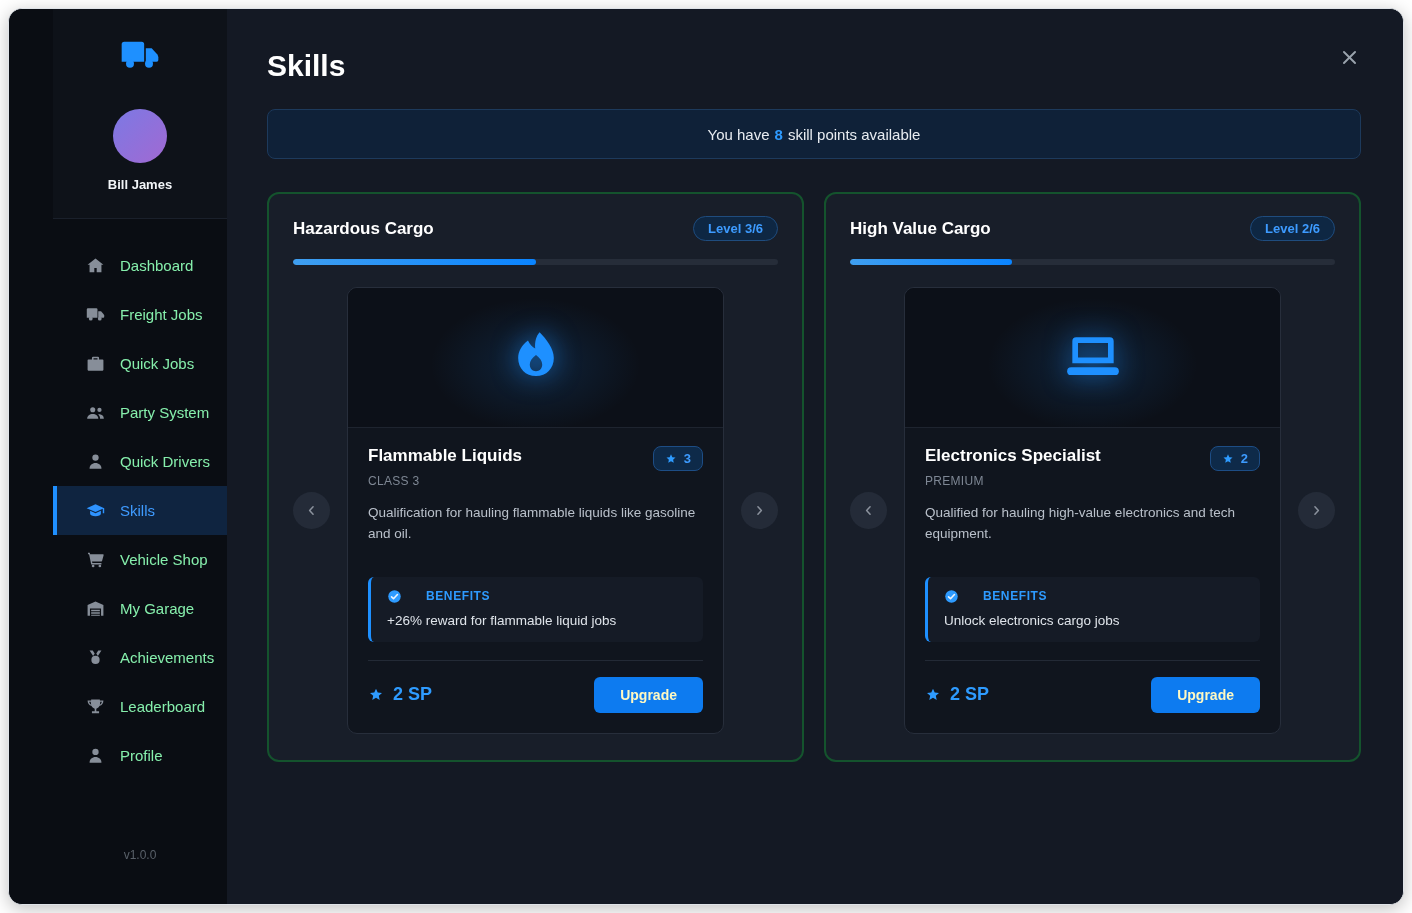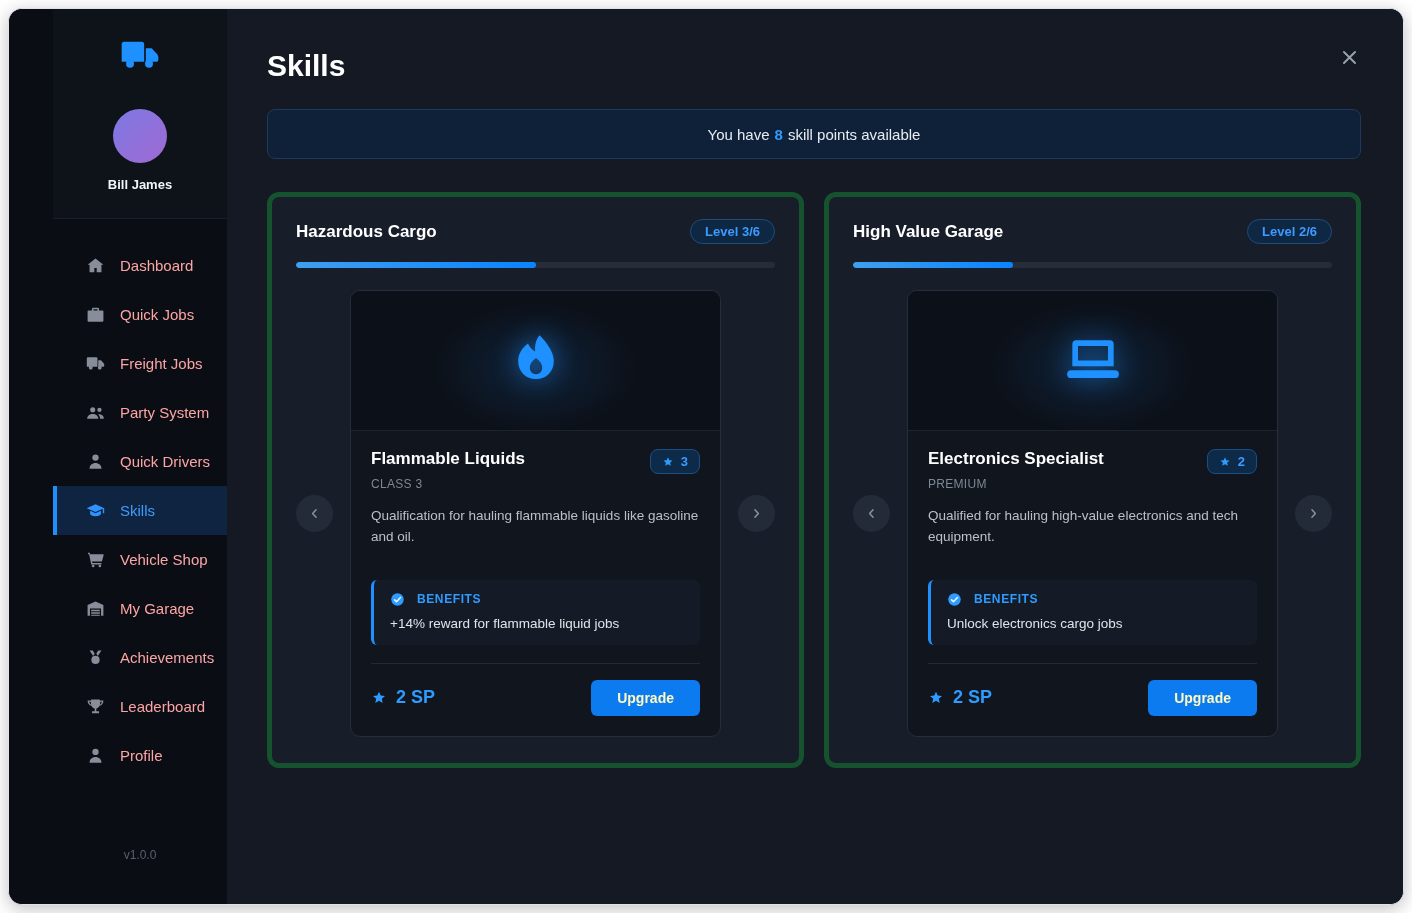--- a/index.html
+++ b/index.html
@@ -15,21 +15,21 @@
   .logo{ color:#1e90ff; display:inline-block; }
   .logo svg{ width:46px; height:40px; }
   .avatar{
     width:54px; height:54px; border-radius:50%; margin:30px auto 0;
     background:linear-gradient(135deg,#7c79e4,#a169d2);
   }
   .username{ margin-top:14px; color:#f2f5f8; font-size:13px; font-weight:bold; }
   .nav{ padding-top:22px; }
   .nav-item{
     display:flex; align-items:center; gap:15px; height:49px; padding-left:29px;
-    color:#fca5a5; font-size:15px; cursor:pointer; border-left:4px solid transparent;
+    color:#86efac; font-size:15px; cursor:pointer; border-left:4px solid transparent;
   }
   .nav-item .nicon{ width:19px; height:19px; color:#878e99; display:inline-flex; }
   .nav-item .nicon svg{ width:19px; height:19px; }
   .nav-item.active{ background:#0f2440; border-left-color:#1f8fff; color:#3f9bff; }
   .nav-item.active .nicon{ color:#2e93ff; }
   .version{ margin-top:auto; text-align:center; padding:26px 0 42px; color:#596069; font-size:12px; }
   
   .main{ flex:1; position:relative; padding:26px 42px 0 40px; background:#141924; overflow:hidden; }
   .main h1{ color:#ffffff; font-size:30px; font-weight:bold; margin:14px 0 26px; }
   .close{
@@ -38,21 +38,21 @@
   }
   .close svg{ width:19px; height:19px; }
   .notice{
     height:50px; background:#0f2138; border:1px solid #1d3a5c; border-radius:8px;
     display:flex; align-items:center; justify-content:center; gap:5px;
     color:#e8ecf1; font-size:15px; margin-bottom:33px;
   }
   .notice .pts{ color:#2e9bff; font-weight:bold; }
   .grid{ display:grid; grid-template-columns:1fr 1fr; gap:20px; }
   
-  .tree{ background:#181e29; border:5px solid #14532d; border-radius:12px; padding:22px 24px 26px; }
+  .tree{ background:#181e29; border:2px solid #14532d; border-radius:12px; padding:22px 24px 26px; }
   .tree-head{ display:flex; align-items:center; justify-content:space-between; margin-bottom:18px; }
   .tree-name{ color:#ffffff; font-size:17px; font-weight:bold; }
   .level-badge{
     background:#0e2743; border:1px solid #1f4c7e; color:#3d9bff; font-size:13px; font-weight:bold;
     padding:4px 14px; border-radius:999px;
   }
   .progress{ height:6px; background:#262d39; border-radius:3px; margin-bottom:22px; overflow:hidden; }
   .progress-fill{ height:100%; border-radius:3px; background:linear-gradient(90deg,#3f9ff0,#0a84ff); }
   .carousel{ display:flex; align-items:center; gap:17px;justify-content:center; }
   .chev{
@@ -73,21 +73,21 @@
   .star-badge{
     display:inline-flex; align-items:center; gap:7px; background:#0e2a49; border:1px solid #1d4d85;
     border-radius:8px; padding:4px 11px; color:#3d9bff; font-size:13px; font-weight:bold;
   }
   .star-ic{ display:inline-flex; color:#2e9bff; }
   .star-ic svg{ width:12px; height:12px; }
   .star-ic.big svg{ width:16px; height:16px; }
   .skill-tier{ color:#7e8794; font-size:12px; margin:3px 0 15px; letter-spacing:.3px; }
   .skill-desc{ color:#b9c0ca; font-size:13.5px; line-height:1.55; margin-bottom:32px; }
   .benefits{ background:#151b26; border-left:3px solid #1e90ff; border-radius:6px; padding:12px 16px 14px; }
-  .benefits-head{ display:flex; align-items:center; gap:12px; margin-bottom:9px; }
+  .benefits-head{ display:flex; align-items:center; gap:24px; margin-bottom:9px; }
   .check-ic{ display:inline-flex; color:#2e9bff; }
   .check-ic svg{ width:15px; height:15px; }
   .benefits-label{ color:#2e9bff; font-size:12px; font-weight:bold; letter-spacing:.6px; }
   .benefit-text{ color:#dfe4ea; font-size:13.5px; }
   .divider{ height:1px; background:#232a36; margin:18px 0 16px; }
   .skill-foot{ display:flex; align-items:center; justify-content:space-between; }
   .cost{ display:inline-flex; align-items:center; gap:9px; color:#2e9bff; font-size:18px; font-weight:bold; }
   .upgrade{
     background:#0d7bf0; color:#fef9c3; border:none; border-radius:6px; padding:10px 26px;
     font-size:14px; font-weight:bold; cursor:pointer; font-family:"Liberation Sans", sans-serif;
@@ -113,35 +113,35 @@
           <span class="nicon">
             <svg viewBox="0 0 24 24" fill="currentColor">
               <path d="M12 3.2 2 11h2.5v9.5h6V15h3v5.5h6V11H22z"></path>
             </svg>
           </span>
           <span>Dashboard</span>
         </div>
         <div class="nav-item">
           <span class="nicon">
             <svg viewBox="0 0 24 24" fill="currentColor">
-              <path fill-rule="evenodd" d="M9 3.5h6A1.5 1.5 0 0 1 16.5 5v2H21a1 1 0 0 1 1 1v12a1 1 0 0 1-1 1H3a1 1 0 0 1-1-1V8a1 1 0 0 1 1-1h4.5V5A1.5 1.5 0 0 1 9 3.5zm.5 2V7h5V5.5z"></path>
-            </svg>
-          </span>
-          <span>Quick Jobs</span>
-        </div>
-        <div class="nav-item">
-          <span class="nicon">
-            <svg viewBox="0 0 24 24" fill="currentColor">
               <path d="M1 5.5A1.5 1.5 0 0 1 2.5 4H13a1.5 1.5 0 0 1 1.5 1.5V16H1z"></path>
               <path d="M15.5 8H19l3.3 3.6c.45.5.7 1.15.7 1.82V15a1 1 0 0 1-1 1h-6.5z"></path>
               <circle cx="6" cy="17.3" r="2.4"></circle>
               <circle cx="17.4" cy="17.3" r="2.4"></circle>
             </svg>
           </span>
           <span>Freight Jobs</span>
+        </div>
+        <div class="nav-item">
+          <span class="nicon">
+            <svg viewBox="0 0 24 24" fill="currentColor">
+              <path fill-rule="evenodd" d="M9 3.5h6A1.5 1.5 0 0 1 16.5 5v2H21a1 1 0 0 1 1 1v12a1 1 0 0 1-1 1H3a1 1 0 0 1-1-1V8a1 1 0 0 1 1-1h4.5V5A1.5 1.5 0 0 1 9 3.5zm.5 2V7h5V5.5z"></path>
+            </svg>
+          </span>
+          <span>Quick Jobs</span>
         </div>
         <div class="nav-item">
           <span class="nicon">
             <svg viewBox="0 0 24 24" fill="currentColor">
               <circle cx="8.5" cy="8.6" r="3.2"></circle>
               <path d="M1.5 19.6c0-3.3 3.1-5.6 7-5.6s7 2.3 7 5.6v.4h-14z"></path>
               <circle cx="17" cy="8.8" r="2.7"></circle>
               <path d="M17.3 14.3c2.9.3 5.2 2.3 5.2 5.3v.4h-4.7c.1-2.3-.9-4.2-2.5-5.4.6-.2 1.3-.3 2-.3z"></path>
             </svg>
           </span>
@@ -264,21 +264,21 @@
           <div class="benefits">
             <div class="benefits-head">
               <span class="check-ic">
                       <svg viewBox="0 0 24 24">
                         <circle cx="12" cy="12" r="10" fill="currentColor"></circle>
                         <path d="M7.3 12.5l3.1 3.1 6.3-6.7" fill="none" stroke="#eaf3fd" stroke-width="2.6" stroke-linecap="round" stroke-linejoin="round"></path>
                       </svg>
                     </span>
               <span class="benefits-label">BENEFITS</span>
             </div>
-            <div class="benefit-text">+14% reward for flammable liquid jobs</div>
+            <div class="benefit-text">+26% reward for flammable liquid jobs</div>
           </div>
           <div class="divider"></div>
           <div class="skill-foot">
             <span class="cost">
               <span class="star-ic big">
                       <svg viewBox="0 0 24 24" fill="currentColor">
                         <path d="M12 2.5l2.6 5.9 6.4.6-4.8 4.3 1.4 6.3L12 16.3l-5.6 3.3 1.4-6.3L3 9l6.4-.6z"></path>
                       </svg>
                     </span>
               <span>2 SP</span>
@@ -290,21 +290,21 @@
       <button class="chev chev-right">
               <svg viewBox="0 0 24 24">
                 <path d="M9.5 6 15 12l-5.5 6" fill="none" stroke="currentColor" stroke-width="2.4" stroke-linecap="round" stroke-linejoin="round"></path>
               </svg>
             </button>
     </div>
   </section>
 
   <section class="tree">
     <div class="tree-head">
-      <h2 class="tree-name">High Value Garage</h2>
+      <h2 class="tree-name">High Value Cargo</h2>
       <span class="level-badge">Level 2/6</span>
     </div>
     <div class="progress">
       <div class="progress-fill" style="width: 33.3%;"></div>
     </div>
     <div class="carousel">
       <button class="chev chev-left">
               <svg viewBox="0 0 24 24">
                 <path d="M14.5 6 9 12l5.5 6" fill="none" stroke="currentColor" stroke-width="2.4" stroke-linecap="round" stroke-linejoin="round"></path>
               </svg>

